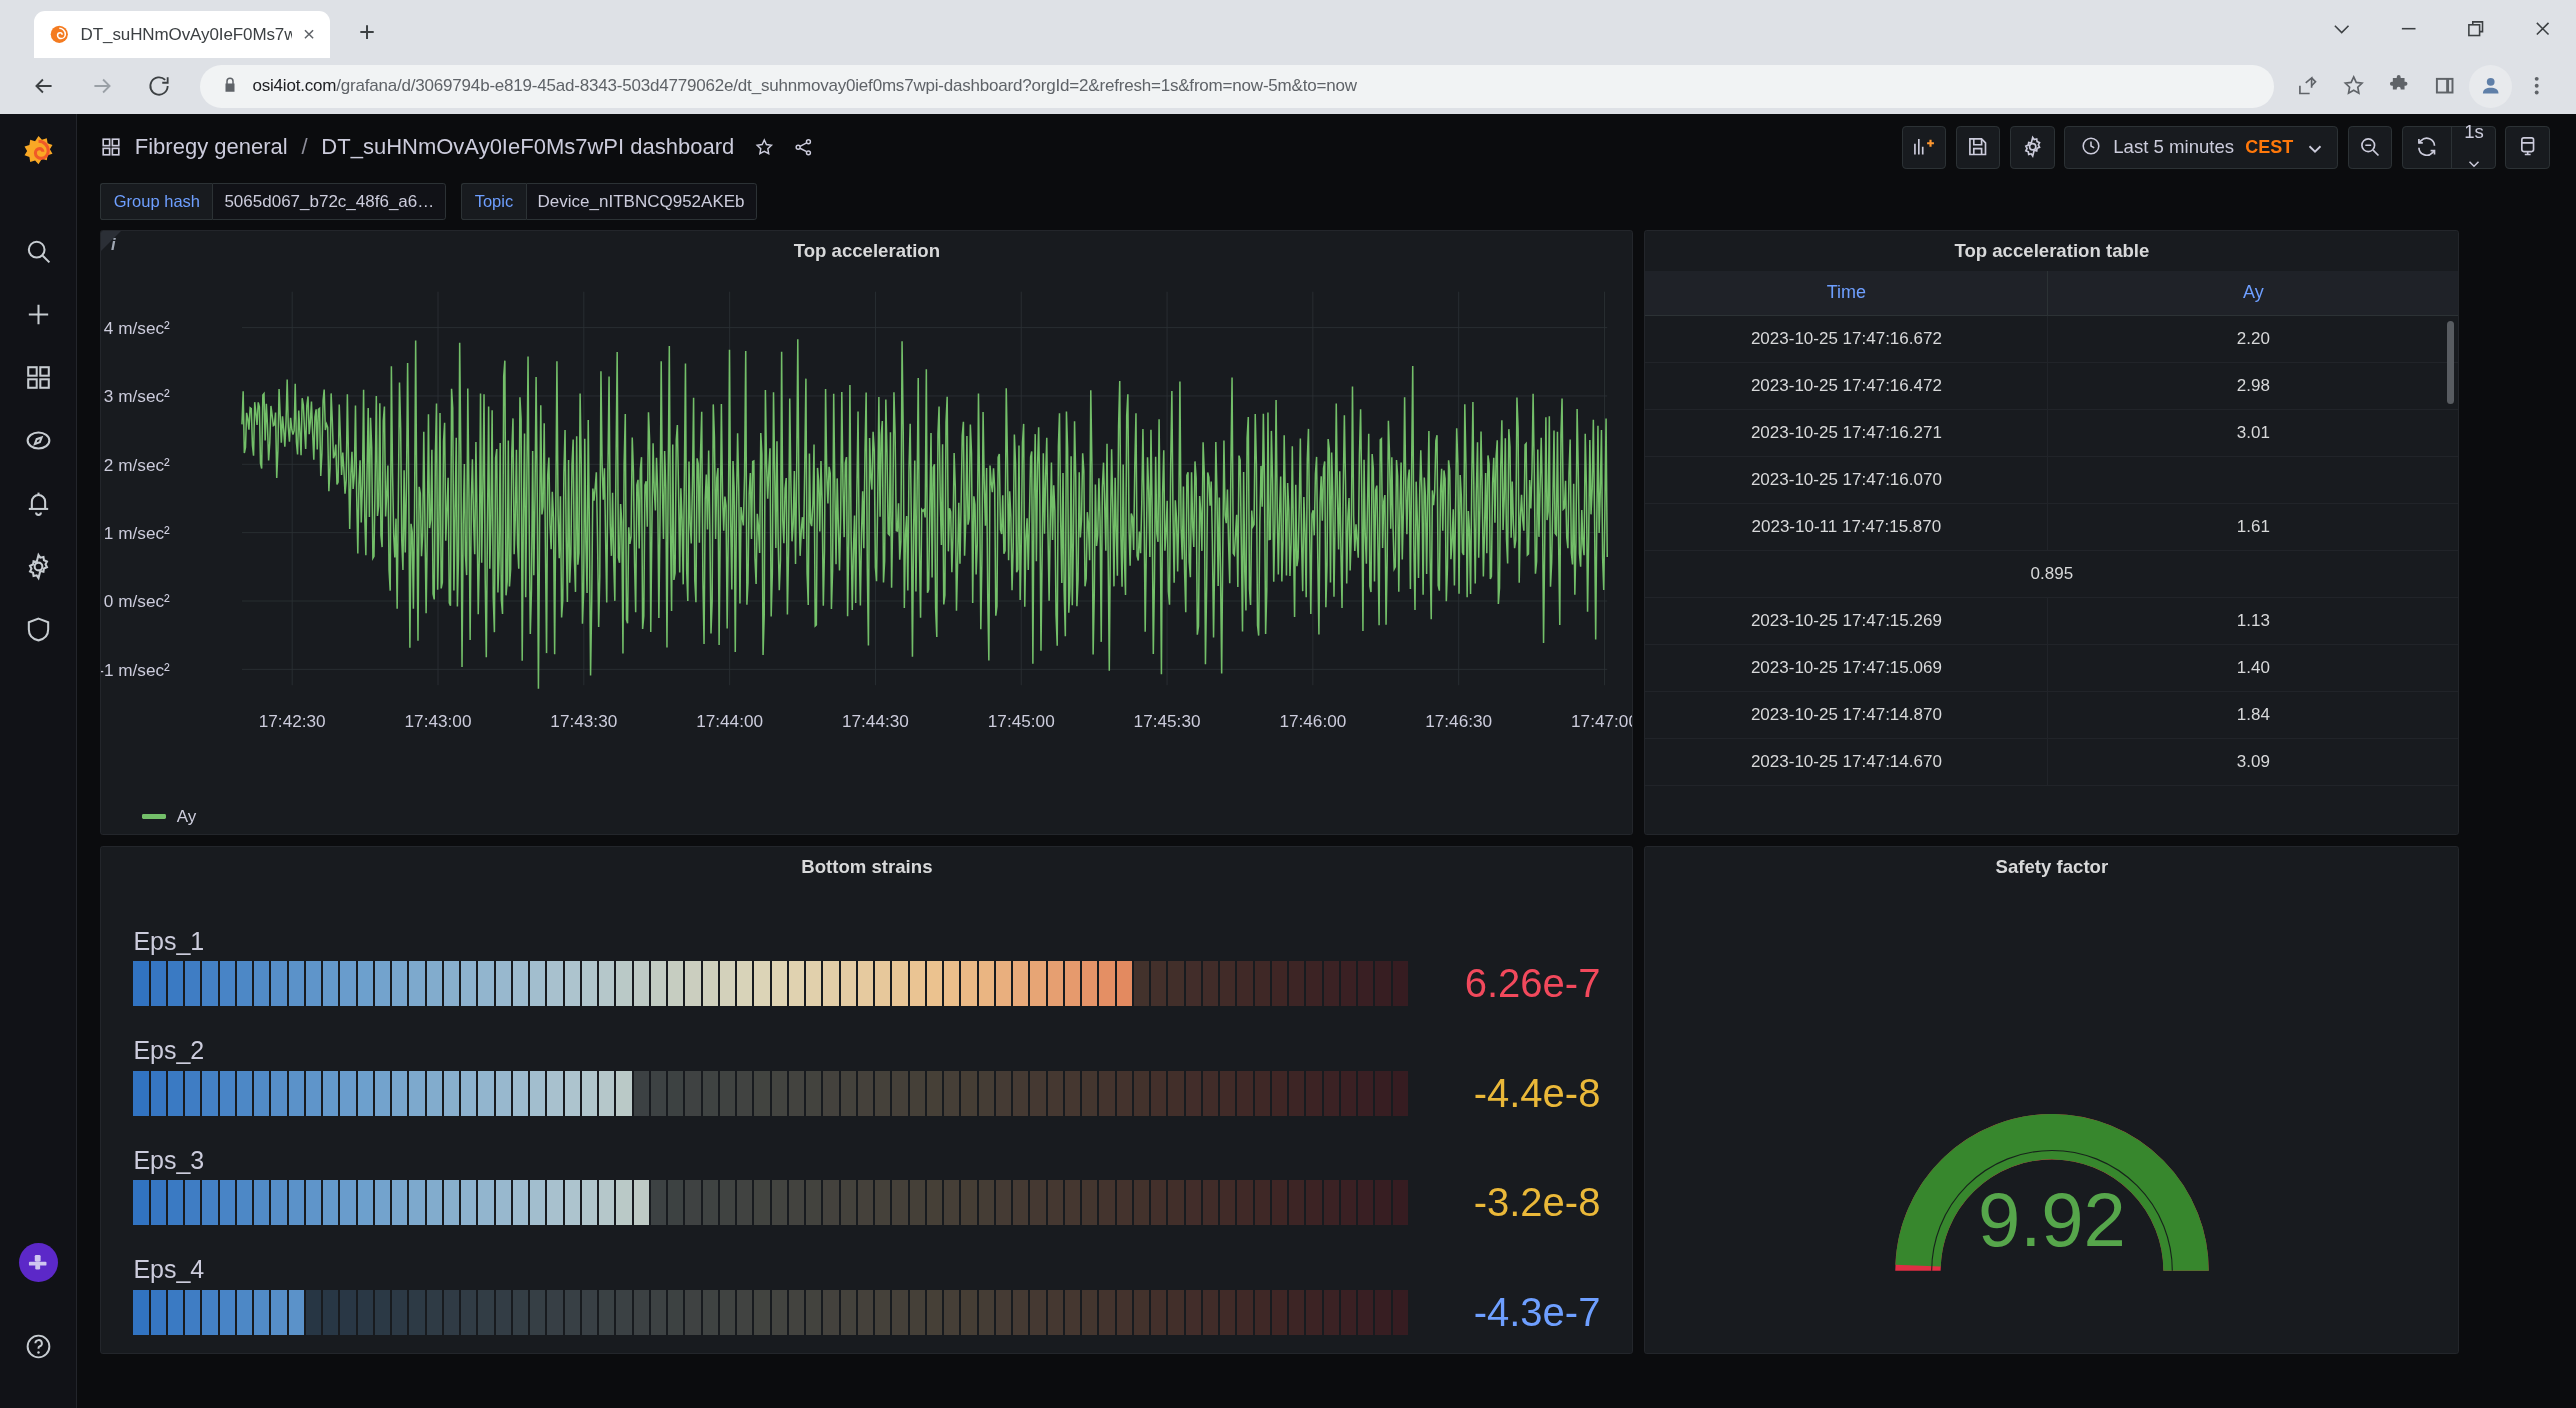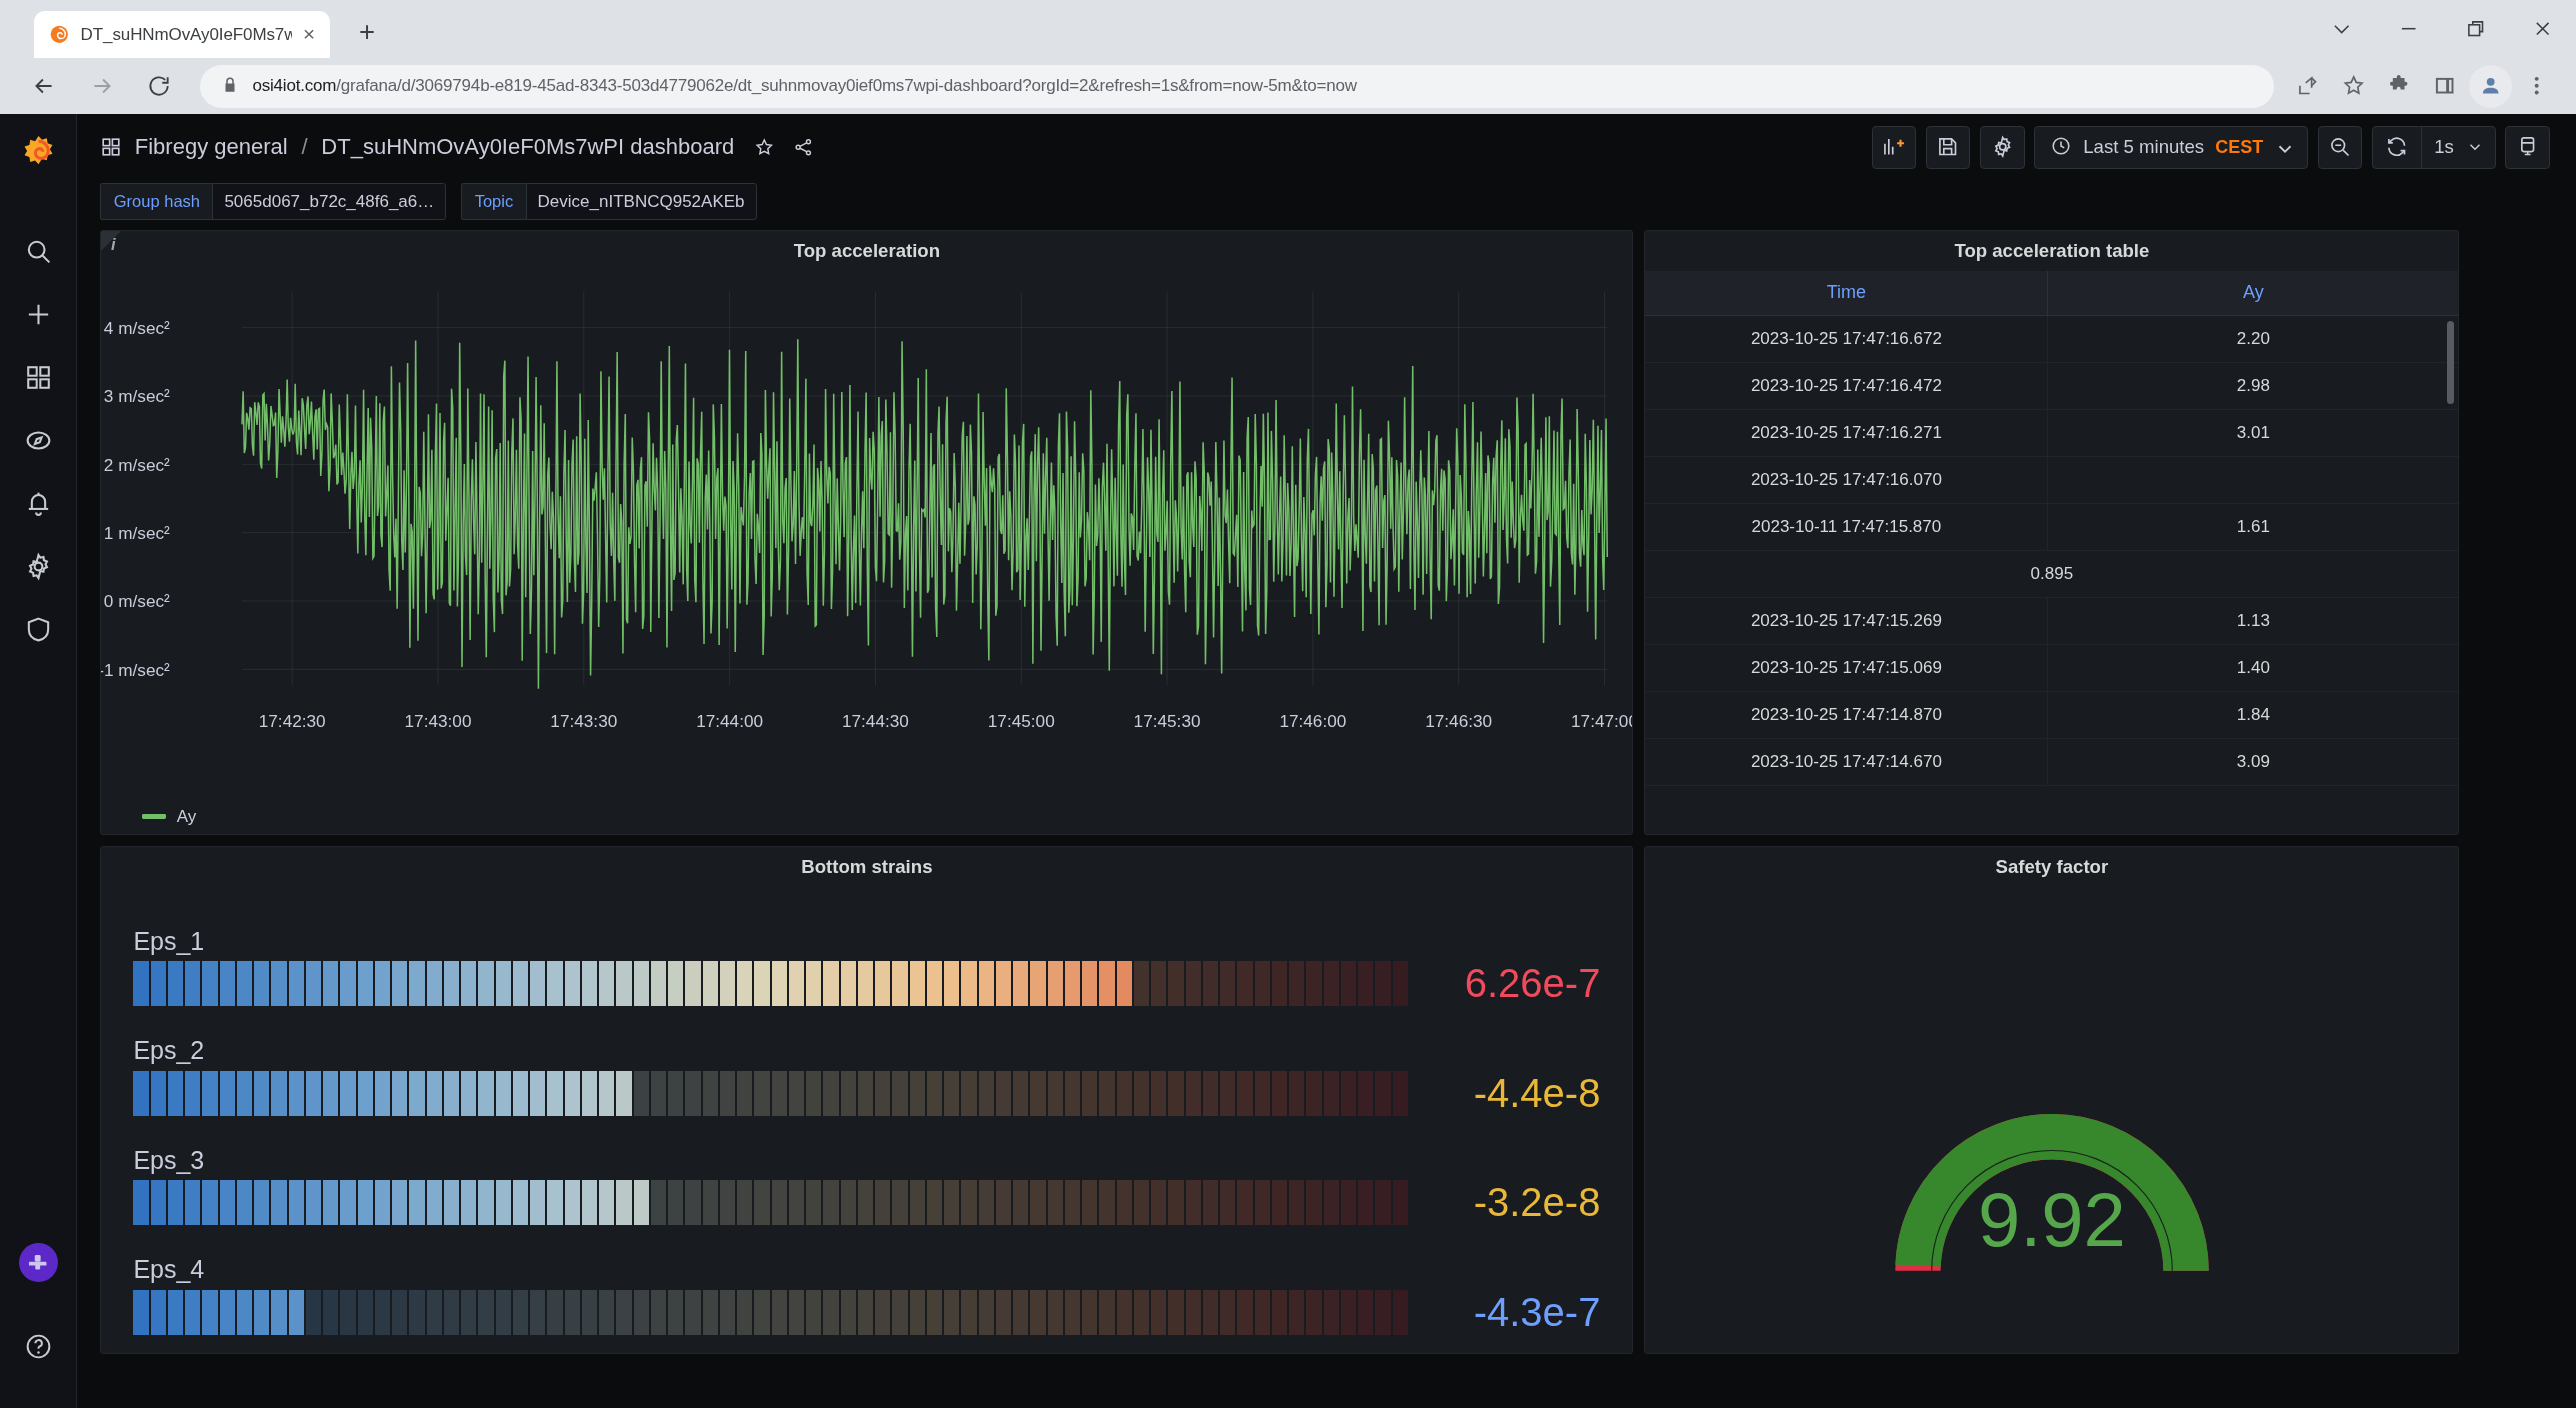--- a/index.html
+++ b/index.html
@@ -109,21 +109,21 @@
   .tp-text { font-size: 18.6px; color: #ccccdc; }
   .tp-tz { font-size: 18px; color: #ff780a; font-weight: bold; }
   .chev { width: 18px; height: 18px; color: #ccccdc; }
   .refresh-group {
     height: 43px; background: #181b1f; border: 0.7px solid #2c3235; border-radius: 4.1px;
     display: flex; align-items: center; color: #ccccdc;
   }
   .refresh-group .rg-ico { padding: 0 12.4px; display: flex; align-items: center; }
   .refresh-group .rg-ico svg { width: 23.4px; height: 23.4px; }
   .rg-div { width: 0.7px; height: 43px; background: #2c3235; }
-  .rg-val { padding: 0 11px 0 12.4px; font-size: 18.6px; display: flex; align-items: center; gap: 12px; }
+  .rg-val { padding: 0 11px 0 12.4px; font-size: 18.6px; display: flex; align-items: center; gap: 12px; flex-direction: column; }
 
   
   .vars-row { display: flex; align-items: center; gap: 0; padding: 0 26px 0 23.4px; height: 43px; }
   .var-group { display: flex; align-items: stretch; margin-right: 15px; }
   .var-label {
     background: #181b1f; border: 0.7px solid #2c3235; border-right: none;
     border-radius: 2.8px 0 0 2.8px; color: #6e9fff; font-size: 16.5px;
     display: flex; align-items: center; padding: 0 12.4px; height: 37px;
   }
   .var-value {

